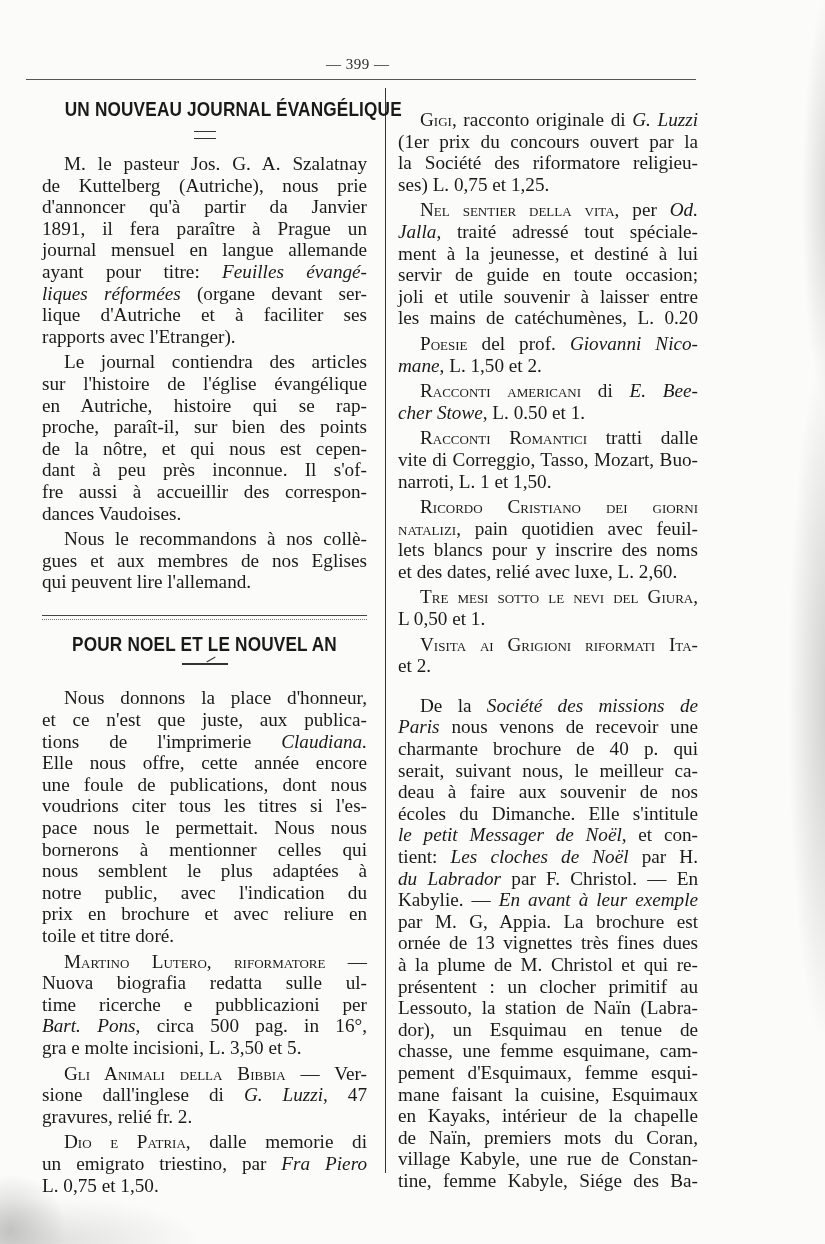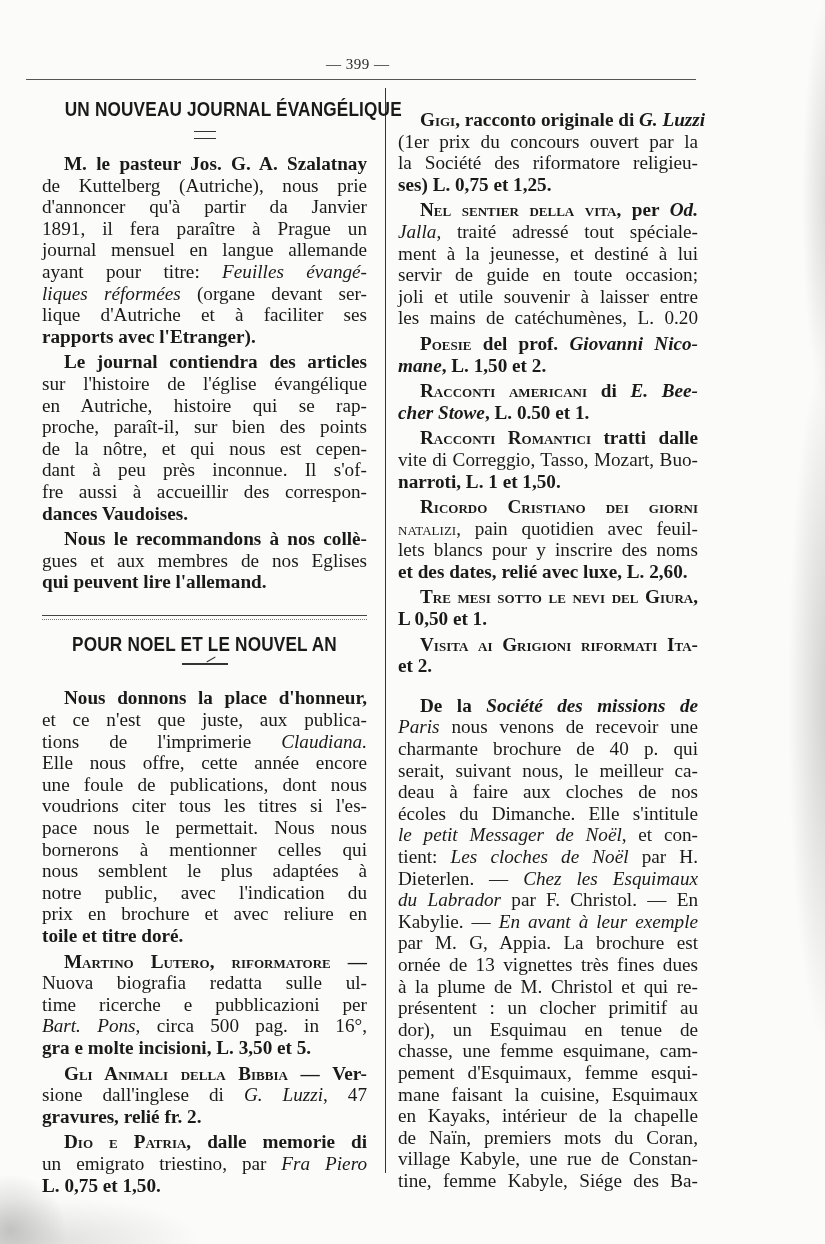--- a/index.html
+++ b/index.html
@@ -29,22 +29,22 @@
     position: absolute; left: 385px; top: 88px; width: 1px; height: 1085px;
     background: #333;
   }
   .col {
     position: absolute;
     font-size: 19.2px; line-height: 21.6px;
   }
   .col.left { left: 27px; top: 99px; width: 325px; margin-left: 15px; }
   .col.right { left: 398px; top: 109px; width: 300px; }
   .line { display: block; white-space: nowrap; text-align: justify; text-align-last: justify; }
-  .line.last { text-align-last: left; font-weight: bold; }
-  .indent { padding-left: 22px; font-weight: bold; }
+  .line.last { text-align-last: left; }
+  .indent { padding-left: 22px; }
   .heading {
     font-family: "Liberation Sans", "DejaVu Sans", sans-serif;
     font-weight: bold; font-size: 20px; letter-spacing: 0.2px;
     text-align: center; transform: scaleX(0.86); transform-origin: center;
     white-space: nowrap;
   }
   .h1 { margin-top: 0px; height: 26px; }
   .orn1 { display: block; margin: 6px auto 14px; width: 22px; height: 6px; border-top: 1.5px solid #333; border-bottom: 1.5px solid #333; }
   .orn2 { display: block; margin: 8px auto 22px; width: 46px; height: 0; border-top: 2px solid #333; position: relative; }
   .orn2::after { content: ""; position: absolute; left: 24px; top: -6px; width: 10px; height: 1px; background: #333; transform: rotate(-30deg); }
@@ -196,31 +196,31 @@
       </div>
       <span class="gap"></span>
     </div>
   <span class="gap2"></span>
   <div id="missions">
       <div>
         <span class="line indent">De la <i>Société des missions de</i></span>
         <span class="line"><i>Paris</i> nous venons de recevoir une</span>
         <span class="line">charmante brochure de 40 p. qui</span>
         <span class="line">serait, suivant nous, le meilleur ca-</span>
-        <span class="line">deau à faire aux cloches de nos</span>
+        <span class="line">deau à faire aux souvenir de nos</span>
         <span class="line">écoles du Dimanche. Elle s'intitule</span>
         <span class="line"><i>le petit Messager de Noël</i>, et con-</span>
         <span class="line">tient: <i>Les cloches de Noël</i> par H.</span>
-        <span class="line">Dieterlen. — <i>Chez les Esquimaux</i></span>
         <span class="line"><i>du Labrador</i> par F. Christol. — En</span>
         <span class="line">Kabylie. — <i>En avant à leur exemple</i></span>
         <span class="line">par M. G, Appia. La brochure est</span>
         <span class="line">ornée de 13 vignettes très fines dues</span>
         <span class="line">à la plume de M. Christol et qui re-</span>
         <span class="line">présentent : un clocher primitif au</span>
+        <span class="line">Lessouto, la station de Naïn (Labra-</span>
         <span class="line">dor), un Esquimau en tenue de</span>
         <span class="line">chasse, une femme esquimane, cam-</span>
         <span class="line">pement d'Esquimaux, femme esqui-</span>
         <span class="line">mane faisant la cuisine, Esquimaux</span>
         <span class="line">en Kayaks, intérieur de la chapelle</span>
         <span class="line">de Naïn, premiers mots du Coran,</span>
         <span class="line">village Kabyle, une rue de Constan-</span>
         <span class="line">tine, femme Kabyle, Siége des Ba-</span>
       </div>
     </div>

